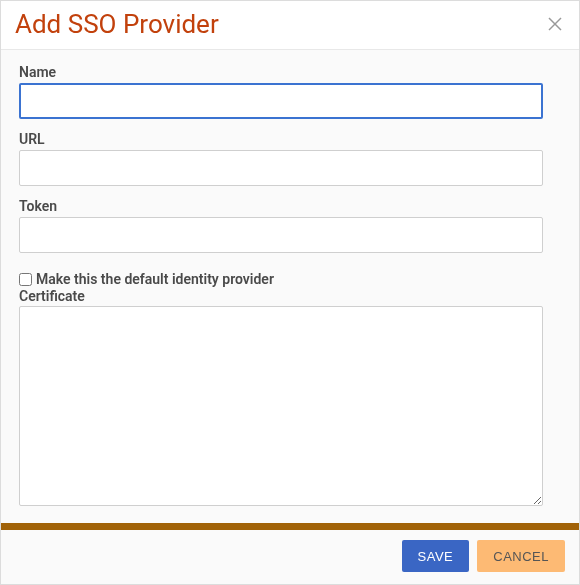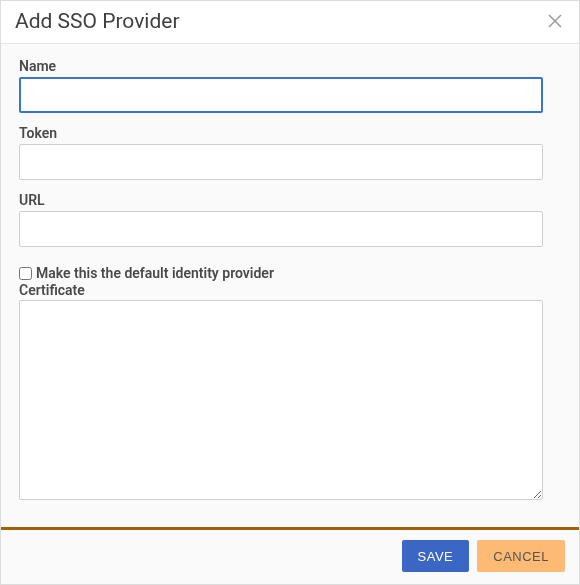--- a/index.html
+++ b/index.html
@@ -24,23 +24,23 @@
     }
     .modal-header {
       display: flex;
       justify-content: space-between;
       align-items: center;
       padding: 8px 14px 10px 14px;
       background: #fff;
       border-bottom: 1px solid #e8e8e8;
     }
     .modal-title {
-      font-size: 21px;
+      font-size: 26px;
       font-weight: 400;
-      color: #404040;
+      color: #c2410c;
     }
     .close-btn {
       cursor: pointer;
       width: 20px;
       height: 20px;
       display: flex;
       align-items: center;
       justify-content: center;
       color: #999;
     }
@@ -106,21 +106,21 @@
       outline: none;
       resize: both;
       font-family: inherit;
     }
     .modal-footer {
       display: flex;
       justify-content: flex-end;
       gap: 8px;
       padding: 10px 14px 12px 14px;
       background: #fafafa;
-      border-top: 3px solid #a16207;
+      border-top: 7px solid #a16207;
     }
     .btn {
       height: 32px;
       padding: 0 16px;
       font-size: 13px;
       font-weight: 500;
       letter-spacing: 0.5px;
       border: none;
       border-radius: 2px;
       cursor: pointer;
@@ -159,26 +159,26 @@
     </div>
   </div>
 
   <div class="modal-body">
     <div class="form-group">
       <label class="form-label">Name</label>
       <input type="text" class="form-input focused" autofocus="" value="" style="">
     </div>
 
     <div class="form-group">
-      <label class="form-label">Token</label>
+      <label class="form-label">URL</label>
       <input type="text" class="form-input" value="" style="">
     </div>
 
     <div class="form-group">
-      <label class="form-label">URL</label>
+      <label class="form-label">Token</label>
       <input type="text" class="form-input" value="" style="">
     </div>
 
     <div class="checkbox-row">
       <input type="checkbox" style="">
       <span class="checkbox-label">Make this the default identity provider</span>
     </div>
 
     <label class="cert-label">Certificate</label>
     <textarea class="form-textarea" style=""></textarea>

